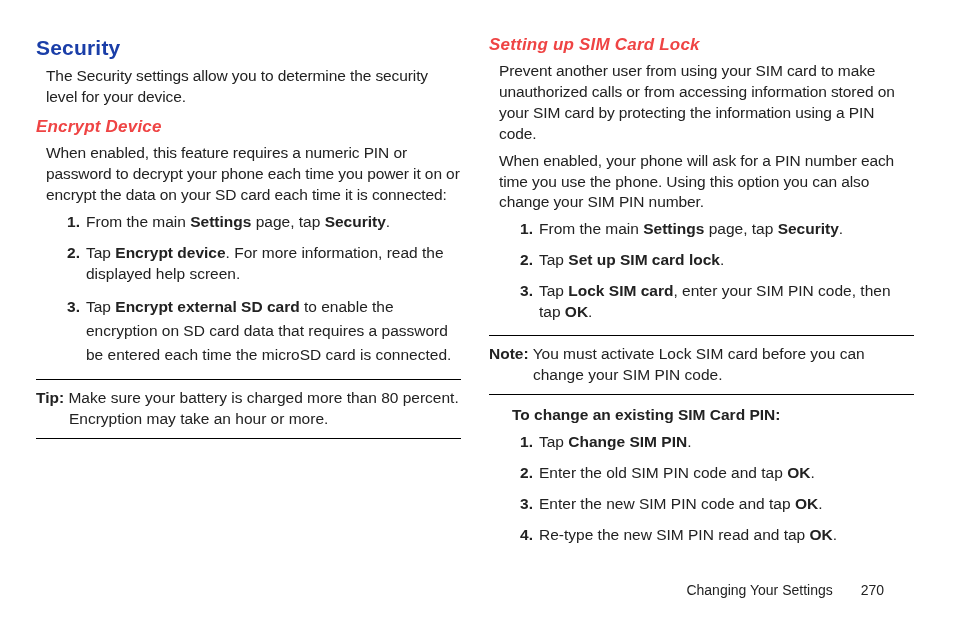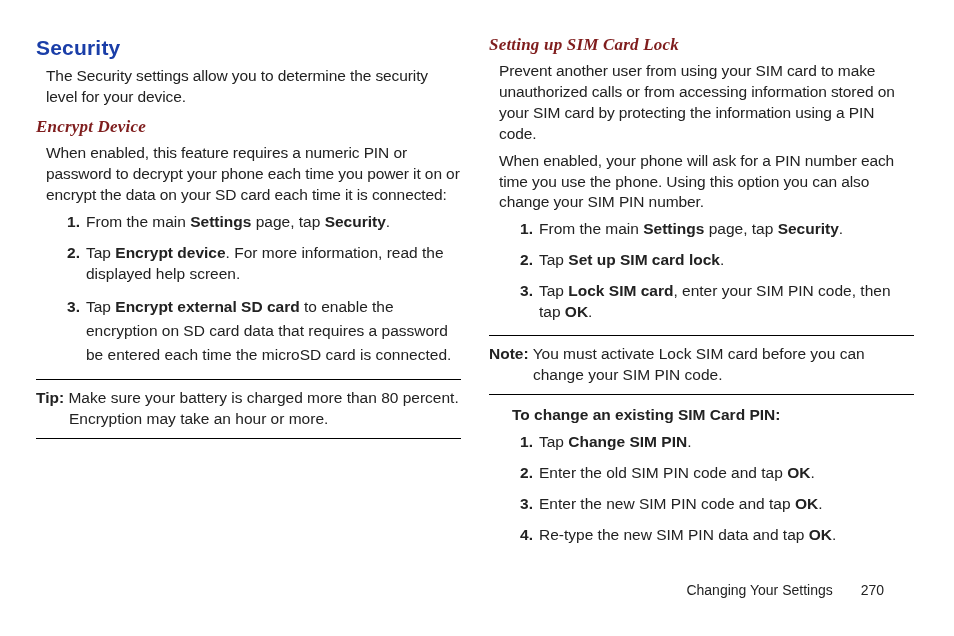--- a/index.html
+++ b/index.html
@@ -30,25 +30,25 @@
   h1.sec {
     font-family: Arial, Helvetica, sans-serif;
     font-weight: 900;
     font-size: 21px;
     color: #1a3ea8;
     margin: 0 0 4px 0;
     letter-spacing: 0.2px;
     font-stretch: condensed;
   }
   h2.sub {
-    font-family: Liberation Serif, serif;
+    font-family: Liberation Sans, sans-serif;
     font-weight: 700;
     font-style: italic;
     font-size: 17px;
-    color: #7f1d1d;
+    color: #ef4444;
     margin: 8px 0 4px 0;
     letter-spacing: 0.2px;
   }
   p.body {
     margin: 4px 0 6px 10px;
     font-stretch: condensed;
     letter-spacing: -0.1px;
   }
   ol.steps {
     list-style: none;
@@ -187,21 +187,21 @@
         </li>
         <li>
           <span class="num">3.</span>
           <span>
             <span>Enter the new SIM PIN code and tap </span><span class="b">OK</span><span>.</span>
           </span>
         </li>
         <li>
           <span class="num">4.</span>
           <span>
-            <span>Re-type the new SIM PIN data and tap </span><span class="b">OK</span><span>.</span>
+            <span>Re-type the new SIM PIN read and tap </span><span class="b">OK</span><span>.</span>
           </span>
         </li>
       </ol>
     </div>
 
   </div>
 
   <div class="footer">
     <span class="chap">Changing Your Settings</span>
     <span>270</span>

